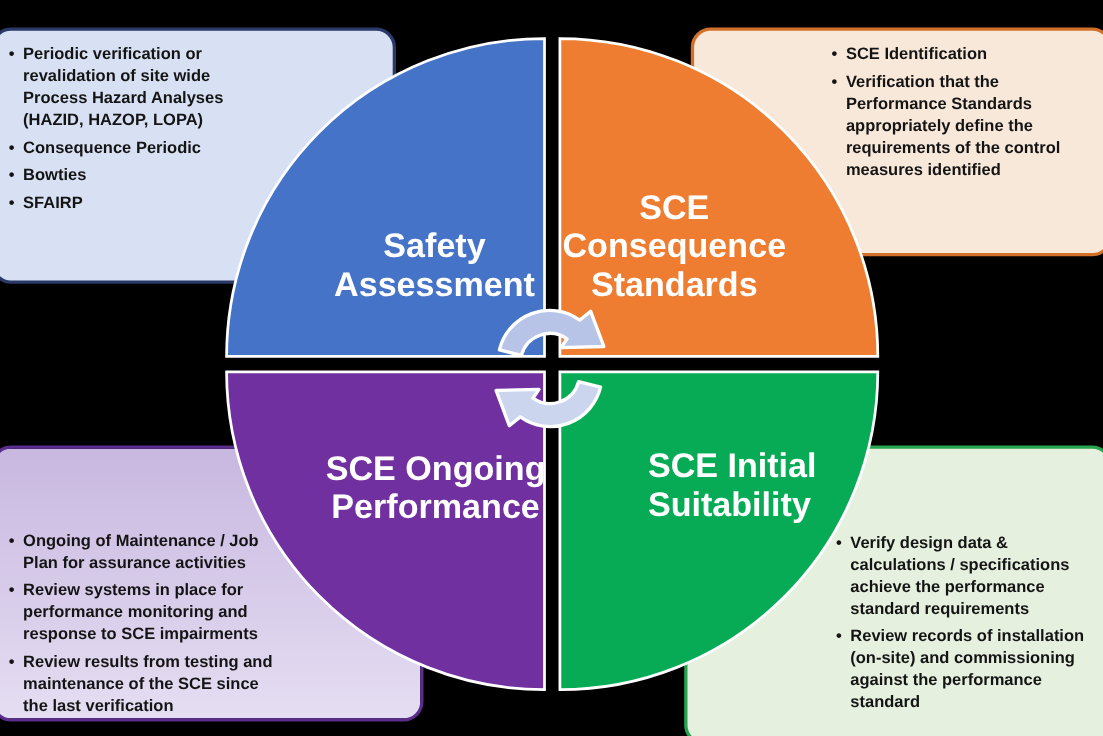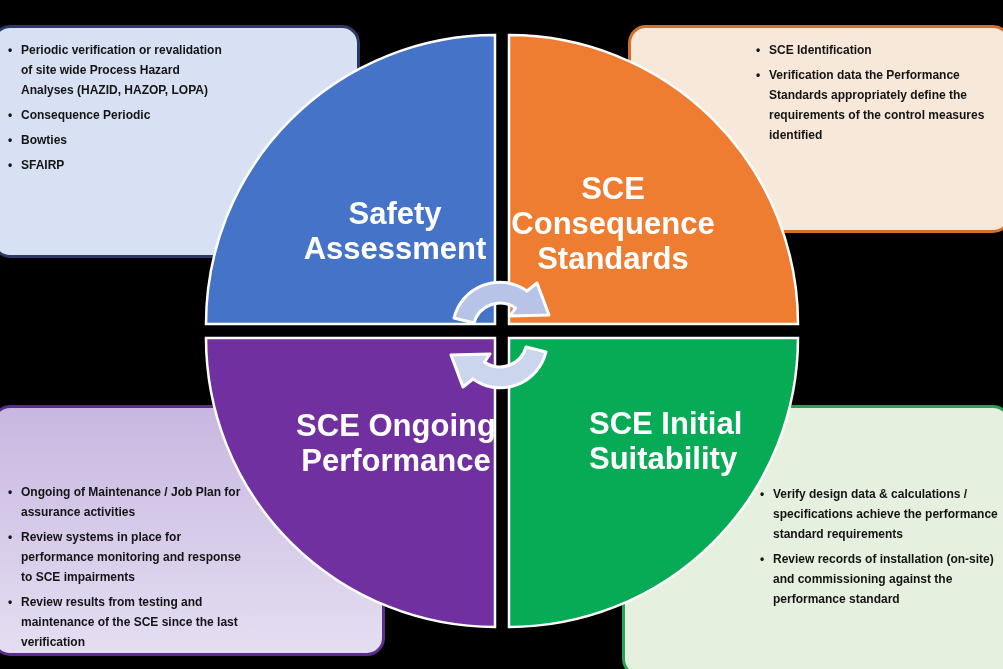--- a/index.html
+++ b/index.html
@@ -7,40 +7,40 @@
     position:relative;width:1003px;height:669px;background:#000;
     overflow:hidden;font-family:"Liberation Sans",sans-serif;
   }
   
   .callout{
     position:absolute;box-sizing:border-box;border-radius:18px;
     border:3px solid transparent;z-index:1;
   }
   .callout .bullets{display:flex;flex-direction:column;gap:5px;}
   .bullet-row{display:flex;align-items:flex-start;font-weight:bold;
-    font-size:12px;line-height:20px;color:#141414;}
+    font-size:15px;line-height:20px;color:#141414;}
   .bullet-row .dot{width:13px;flex:0 0 13px;}
   .bullet-row .dot::before{content:"\2022";}
   .bullet-row .txt{display:block;}
   #box-tl{left:-8px;top:25px;width:368px;height:233px;background:#D8E1F3;border-color:#2B3966;padding:12px 0 0 13px;}
   #box-tl .txt{width:208px;}
   #box-tr{left:628px;top:25px;width:383px;height:208px;background:#F8E8DA;border-color:#D2702A;padding:12px 0 0 125px;}
   #box-tr .txt{width:222px;}
   #box-bl{left:-8px;top:405px;width:393px;height:251px;background:linear-gradient(#C8B7E0,#E5DEF2);border-color:#5A2D8C;padding:74px 0 0 13px;}
   #box-bl .txt{width:232px;}
   #box-br{left:622px;top:405px;width:389px;height:272px;background:#E6F0DF;border-color:#28A44E;padding:76px 0 0 135px;}
   #box-br .txt{width:228px;}
   
   #wheel{position:absolute;left:0;top:0;z-index:2;}
   
   .q-label{
     position:absolute;z-index:3;color:#fff;font-weight:bold;
     font-size:31px;line-height:35px;white-space:pre-line;text-align:center;
   }
-  #label-blue{left:245px;top:196px;width:300px;}
+  #label-blue{left:245px;top:206px;width:300px;}
   #label-orange{left:463px;top:171px;width:300px;}
   #label-purple{left:246px;top:408px;width:300px;}
   #label-green{left:545px;top:406px;width:240px;text-align:left;margin-left:44px;}
 </style>
 </head>
 <body>
 
 <div id="canvas">
 
   <div class="callout" id="box-tl" style="background-color: rgb(216, 225, 243); border-color: rgb(43, 57, 102);">
@@ -65,21 +65,21 @@
   </div>
 
   <div class="callout" id="box-tr" style="background-color: rgb(248, 232, 218); border-color: rgb(210, 112, 42);">
     <div class="bullets">
       <div class="bullet-row">
           <span class="dot"></span>
           <span class="txt">SCE Identification</span>
         </div>
       <div class="bullet-row">
           <span class="dot"></span>
-          <span class="txt">Verification data the Performance Standards appropriately define the requirements of the control measures identified</span>
+          <span class="txt">Verification that the Performance Standards appropriately define the requirements of the control measures identified</span>
         </div>
     </div>
   </div>
 
   <div class="callout" id="box-bl" style="border-color: rgb(90, 45, 140);">
     <div class="bullets">
       <div class="bullet-row">
           <span class="dot"></span>
           <span class="txt">Ongoing of Maintenance / Job Plan for assurance activities</span>
         </div>

